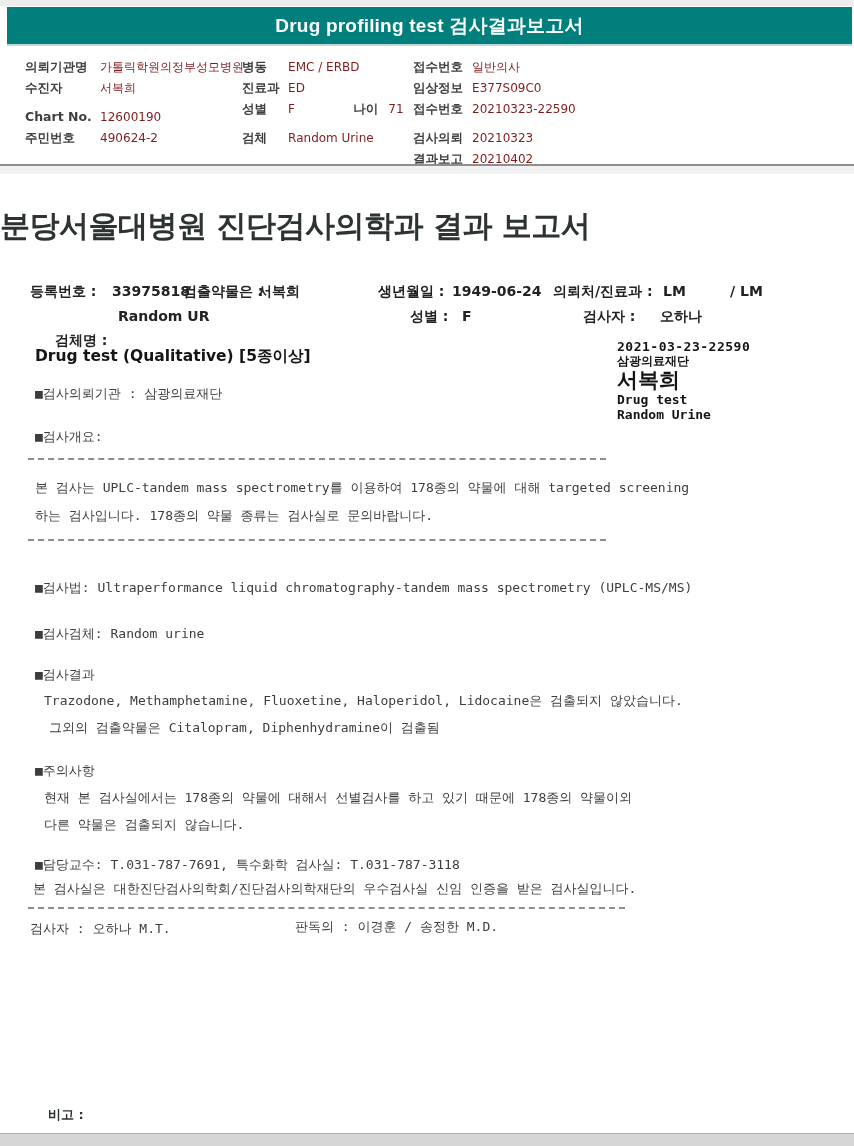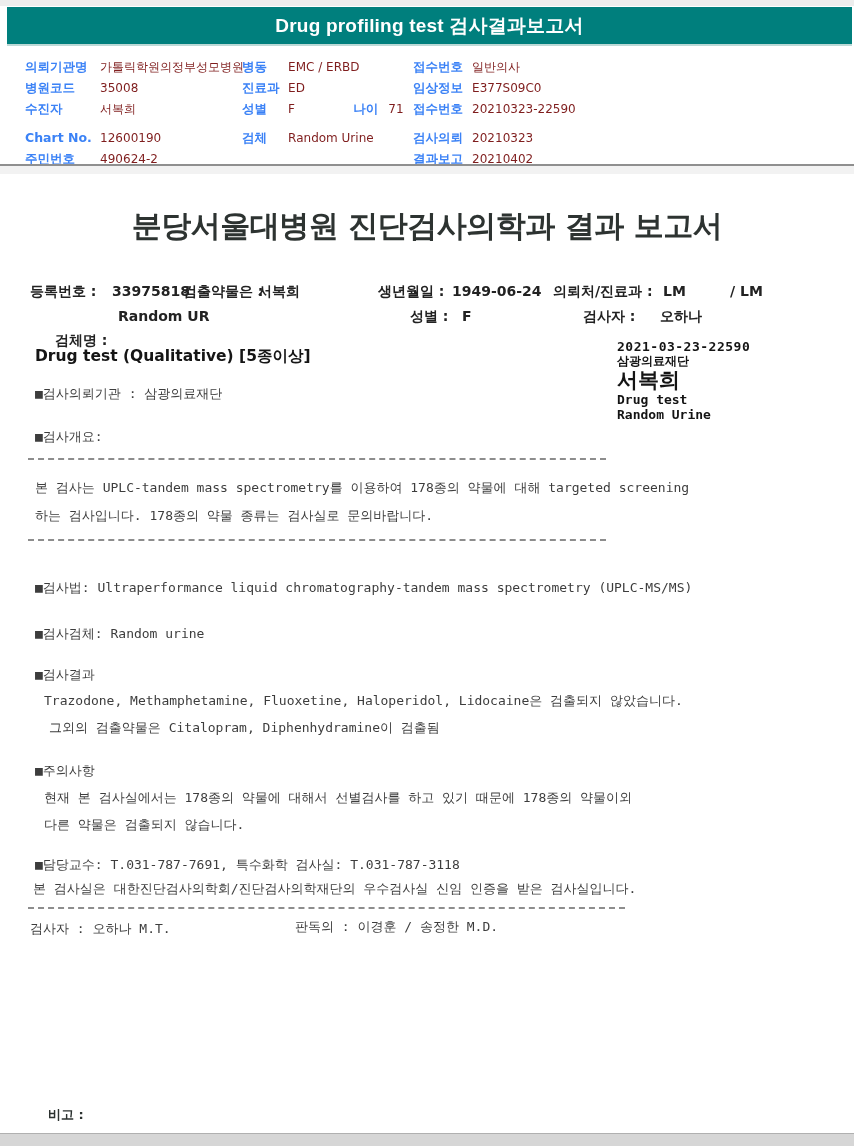--- a/index.html
+++ b/index.html
@@ -16,29 +16,29 @@
     border-bottom:2px solid #bcd9d6;
   }
   .teal-bar span {
     color:#ffffff; font-size:19px; font-weight:bold; letter-spacing:0.2px;
     font-family:"Liberation Sans", sans-serif;
   }
   
   .info-col { position:absolute; top:55px; white-space:nowrap; }
   .irow { height:21px; line-height:21px; white-space:nowrap; }
   .irow.gap { margin-top:8px; }
-  .ilabel { display:inline-block; font-weight:bold; font-size:12.5px; color:#3b82f6; }
+  .ilabel { display:inline-block; font-weight:bold; font-size:12.5px; color:#404040; }
   .ival { display:inline-block; font-size:12px; color:#7f1d1d; }
   .w70 { width:70px; } .w42 { width:41px; } .w54 { width:54px; }
   
   .hr-dark { position:absolute; left:0; top:164px; width:854px; height:2px; background:#8f8f8f; }
   .hr-light { position:absolute; left:0; top:166px; width:854px; height:8px; background:#f2f2f2; }
   
   .doc-title {
-    position:absolute; left:0; top:206px; width:854px; text-align:center;
+    position:absolute; left:0; top:206px; width:854px; 
     font-size:30px; font-weight:bold; color:#2d3331; letter-spacing:-0.5px;
   }
   .pfield { position:absolute; font-size:14px; font-weight:bold; color:#222; white-space:nowrap; }
   .test-heading { position:absolute; left:35px; top:346px; font-size:15.5px; font-weight:bold; color:#151515; }
   
   .stamp { position:absolute; left:617px; top:340px; color:#141414; white-space:nowrap;
            font-family:"DejaVu Sans Mono", monospace; }
   .stamp .s1 { font-size:13px; font-weight:bold; letter-spacing:0.5px; line-height:14px; }
   .stamp .s2 { font-size:12px; font-weight:bold; line-height:14px; font-family:"DejaVu Sans", sans-serif; }
   .stamp .s3 { font-size:21px; font-weight:bold; line-height:24px; font-family:"DejaVu Sans", sans-serif; }
@@ -59,24 +59,20 @@
   <div class="top-strip"></div>
 
   <div class="teal-bar">
     <span>Drug profiling test 검사결과보고서</span>
   </div>
 
   <div class="info-col" style="left:25px;">
     <div class="irow">
       <span class="ilabel w70">의뢰기관명</span>
       <span class="ival">가톨릭학원의정부성모병원</span>
-    </div>
-    <div class="irow">
-      <span class="ilabel w70">병원코드</span>
-      <span class="ival">35008</span>
     </div>
     <div class="irow">
       <span class="ilabel w70">수진자</span>
       <span class="ival">서복희</span>
     </div>
     <div class="irow gap">
       <span class="ilabel w70">Chart No.</span>
       <span class="ival">12600190</span>
     </div>
     <div class="irow">

